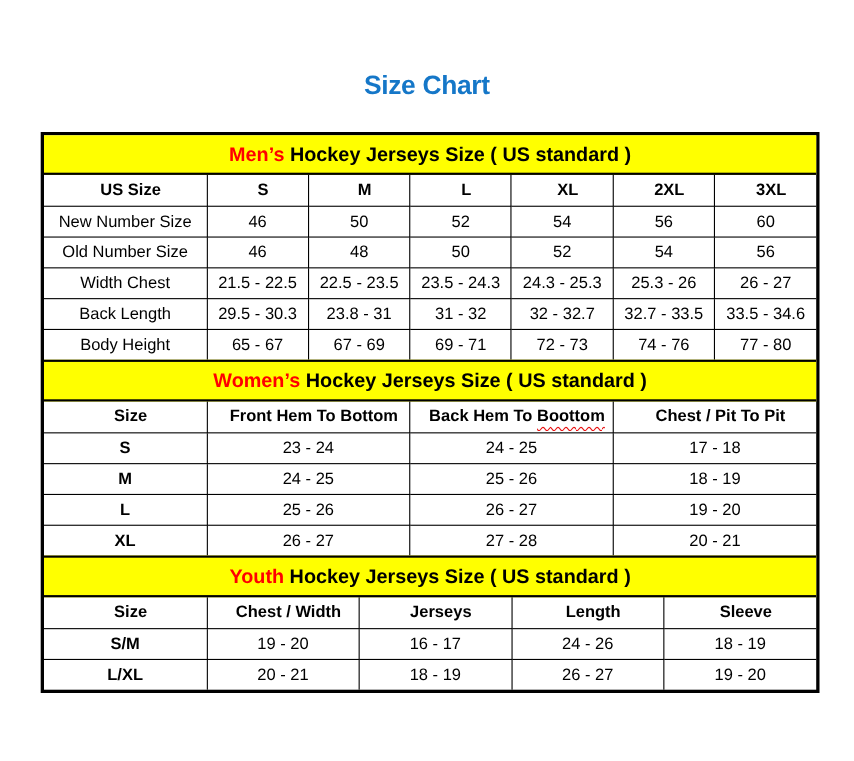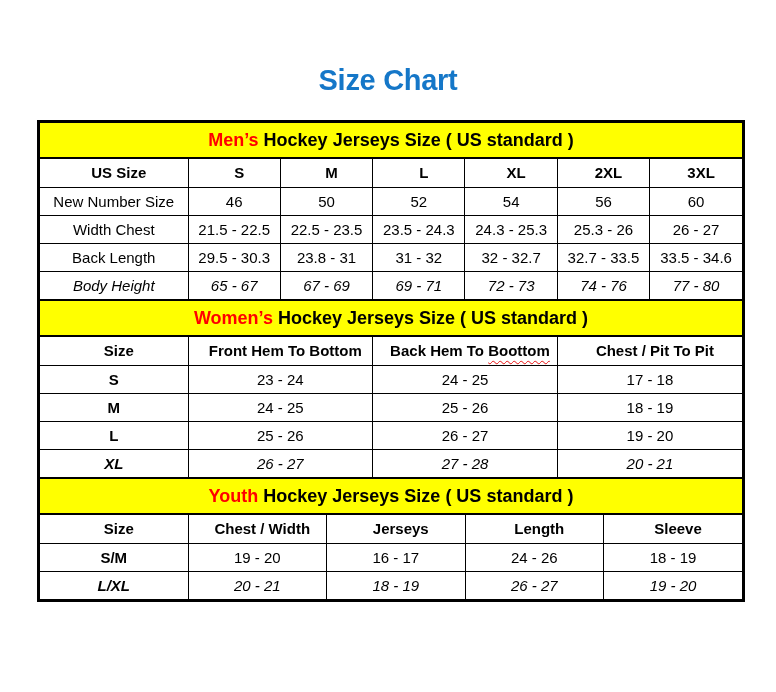--- a/index.html
+++ b/index.html
@@ -12,21 +12,21 @@
   body{
     width:776px;height:692px;overflow:hidden;
     font-family:"Liberation Sans", sans-serif;
     color:var(--ink);
     position:relative;
   }
   .page-title{
     margin:0;
     padding-top:64px;
     text-align:center;
-    font-size:29px;
+    font-size:24px;
     font-weight:bold;
     letter-spacing:-0.3px;
     color:var(--blue);
   }
   .chart-wrap{
     position:absolute;
     left:37px; top:120px;
     width:708px;
     box-sizing:border-box;
     border:3px solid var(--ink);
@@ -56,21 +56,21 @@
     padding:0 2px;
     text-align:center;
     vertical-align:middle;
     font-size:15px;
     overflow:hidden;
     white-space:nowrap;
   }
   table.size-table td:first-child{border-left:none;width:148px;}
   table.size-table td:last-child{border-right:none;}
   table.size-table tr:first-child td{border-top:none;}
-  table.size-table tr:last-child td{border-bottom:none;font-style:italic;}
+  table.size-table tr:last-child td{border-bottom:none;}
   tr.header-row td{font-weight:bold;font-size:15px;padding-left:12px;}
   .tbl-womens td:first-child,
   .tbl-youth td:first-child{font-weight:bold;text-align:center;}
   .squiggle{
     text-decoration:underline;
     text-decoration-style:wavy;
     text-decoration-color:#e81010;
     text-decoration-thickness:1px;
     text-underline-offset:4px;
     text-decoration-skip-ink:none;
@@ -101,20 +101,29 @@
         <tr>
           <td>New Number Size</td>
           <td>46</td>
           <td>50</td>
           <td>52</td>
           <td>54</td>
           <td>56</td>
           <td>60</td>
         </tr>
         <tr>
+          <td>Old Number Size</td>
+          <td>46</td>
+          <td>48</td>
+          <td>50</td>
+          <td>52</td>
+          <td>54</td>
+          <td>56</td>
+        </tr>
+        <tr>
           <td>Width Chest</td>
           <td>21.5 - 22.5</td>
           <td>22.5 - 23.5</td>
           <td>23.5 - 24.3</td>
           <td>24.3 - 25.3</td>
           <td>25.3 - 26</td>
           <td>26 - 27</td>
         </tr>
         <tr>
           <td>Back Length</td>

